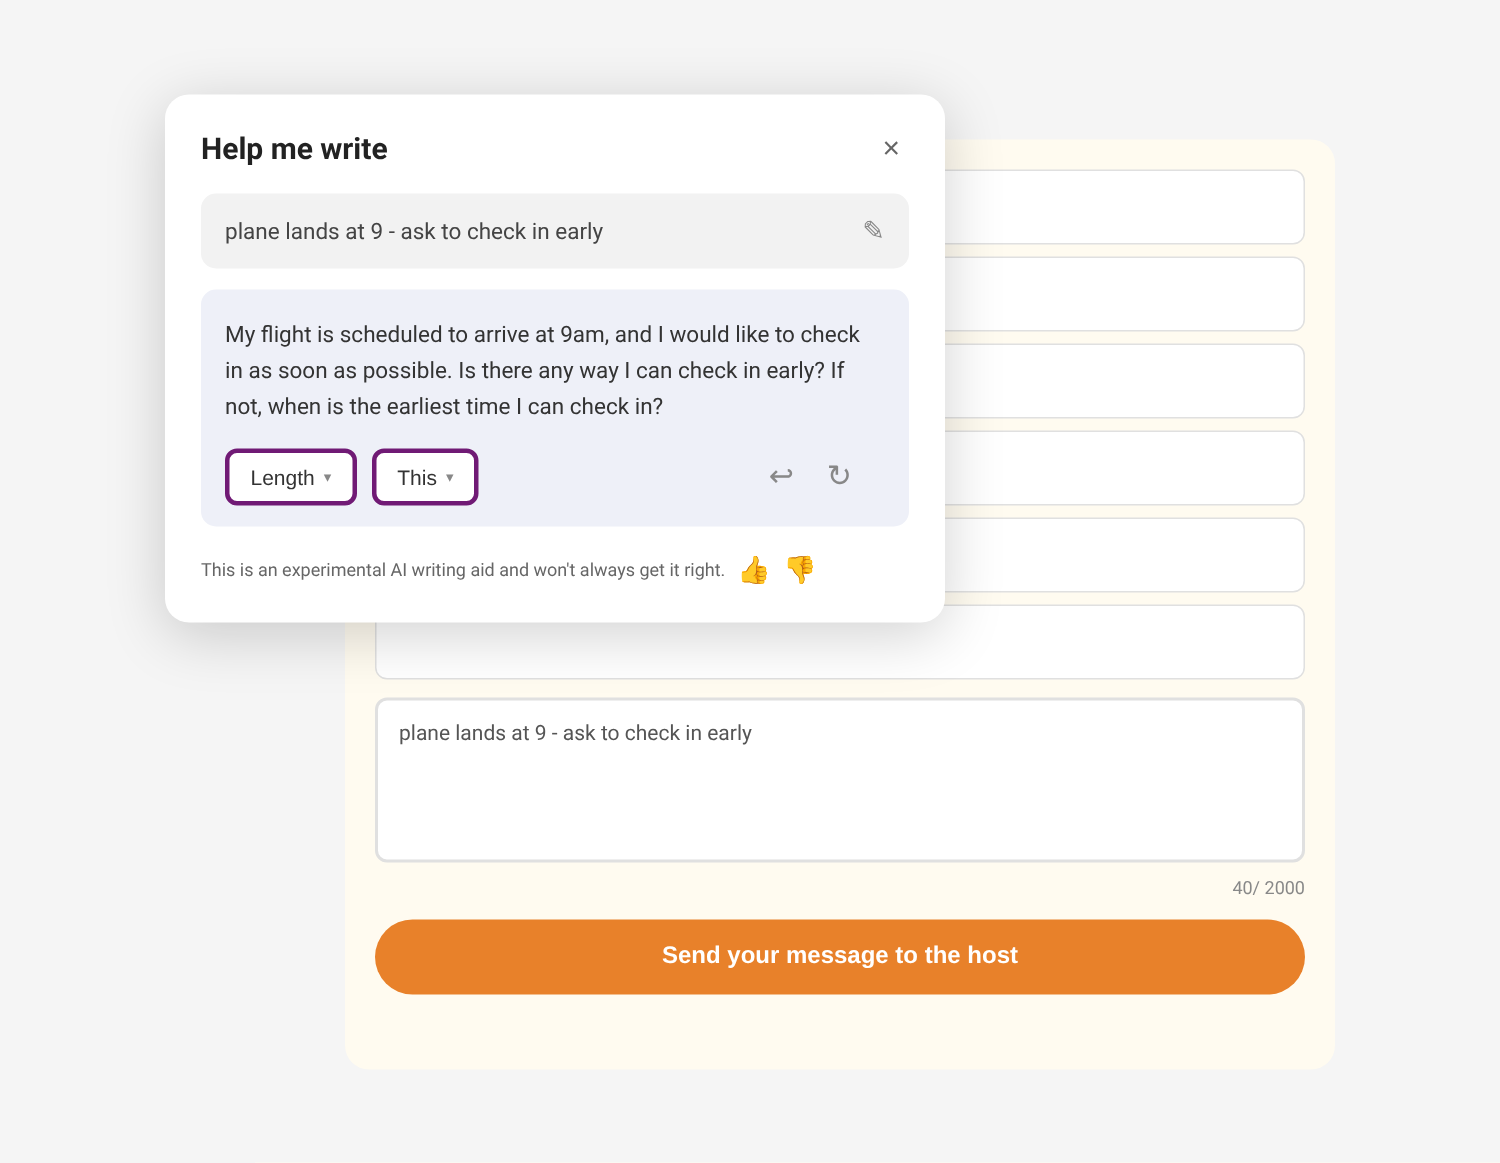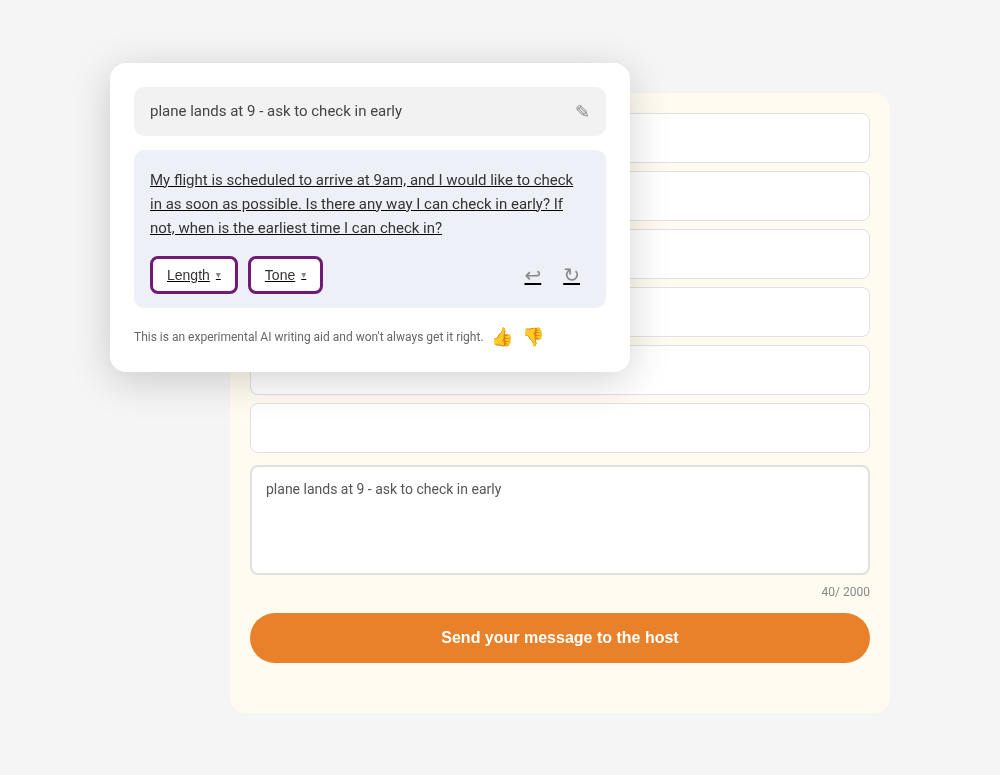--- a/index.html
+++ b/index.html
@@ -137,23 +137,22 @@
     .edit-icon {
       color: #888;
       font-size: 18px;
       cursor: pointer;
     }
 
     
     .output-area {
       background: #eef0f8;
       border-radius: 10px;
-      padding: 18px 20px 14px 16px;
+      padding: 18px 32px 14px 16px;
       margin-bottom: 0;
-      text-decoration: underline;
     }
 
     .output-text {
       font-size: 15px;
       color: #333;
       line-height: 1.6;
       margin-bottom: 16px;
     }
 
     .controls-row {
@@ -269,36 +268,40 @@
     <div class="form-row"></div>
     <div class="textarea-area">
       <span>plane lands at 9 - ask to check in early</span>
     </div>
     <div class="char-count">40/ 2000</div>
     <button class="send-btn">Send your message to the host</button>
   </div>
 
   <div class="modal">
 
+    <div class="modal-header">
+      <span class="modal-title">Help me write</span>
+      <button class="close-btn">×</button>
+    </div>
 
     <div class="input-row">
       <span class="input-text">plane lands at 9 - ask to check in early</span>
       <span class="edit-icon">✎</span>
     </div>
 
     <div class="output-area">
       <p class="output-text">My flight is scheduled to arrive at 9am, and I would like to check in as soon as possible. Is there any way I can check in early? If not, when is the earliest time I can check in?</p>
 
       <div class="controls-row">
         <button class="dropdown-btn">
           <span>Length</span>
           <span class="dropdown-arrow">▾</span>
         </button>
         <button class="dropdown-btn">
-          <span>Tone</span>
+          <span>This</span>
           <span class="dropdown-arrow">▾</span>
         </button>
         <div class="spacer"></div>
         <button class="icon-btn">↩</button>
         <button class="icon-btn">↻</button>
       </div>
     </div>
 
     <div class="modal-footer">
       <div class="footer-left">

